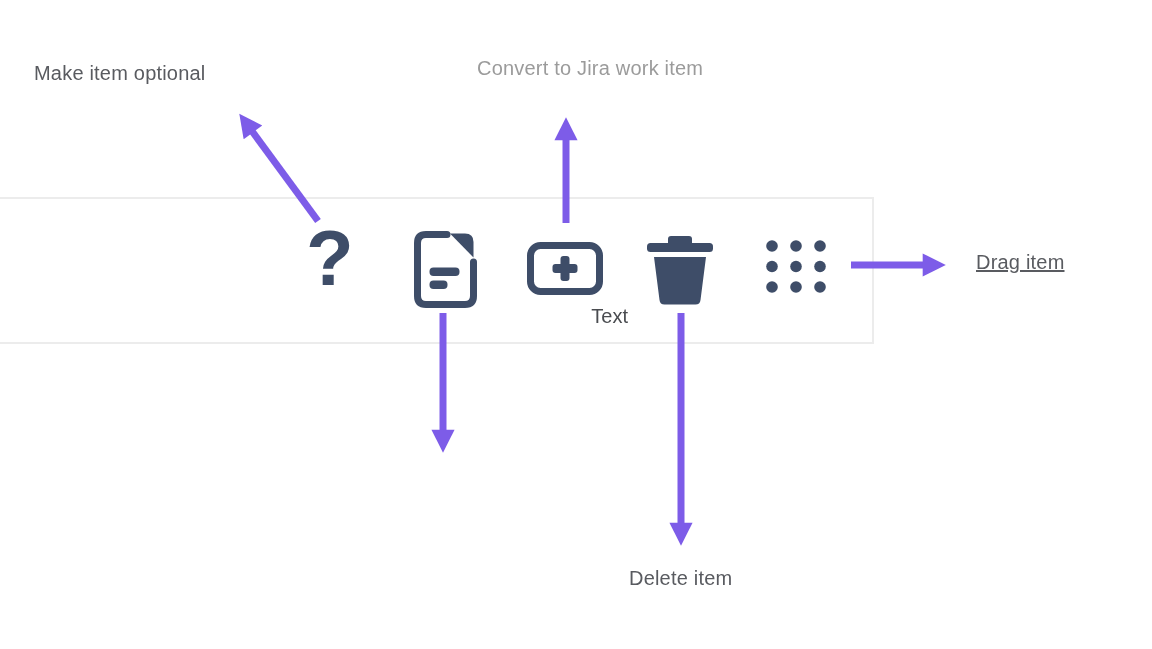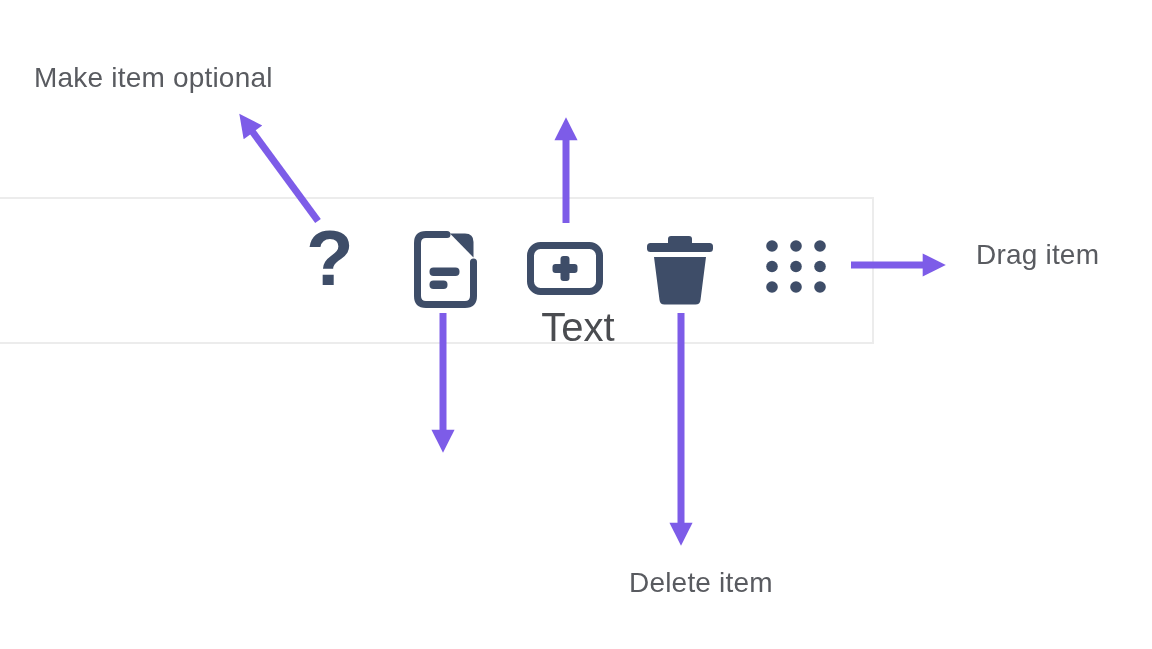--- a/index.html
+++ b/index.html
@@ -15,21 +15,21 @@
   html,body{background:var(--bg);}
   .stage{
     position:relative;
     width:1152px;height:649px;
     background:var(--bg);
     overflow:hidden;
     font-family:"Liberation Sans","DejaVu Sans",sans-serif;
   }
   .label{
     position:absolute;
-    font-size:28px;
+    font-size:20px;
     color:var(--label);
     white-space:nowrap;
     letter-spacing:0.2px;
   }
   .label.muted{color:var(--label-muted);}
   .toolbar{
     position:absolute;
     left:-4px;top:197px;
     width:878px;height:147px;
     background:#fff;
@@ -42,22 +42,22 @@
     font-size:78px;
     font-weight:700;
     line-height:1;
     color:var(--icon);
     font-family:"Liberation Sans","DejaVu Sans",sans-serif;
   }
   .caption{
     position:absolute;
     left:528px;top:305px;
     width:100px;
-    text-align:center;
-    font-size:40px;
+    text-align:right;
+    font-size:20px;
     color:var(--caption);
   }
   svg.arrows{
     position:absolute;left:0;top:0;
     pointer-events:none;
   }
   svg.arrows line{stroke:var(--arrow);stroke-width:7;}
   #arrowhead path{fill:var(--arrow);}
   .ic{fill:var(--icon);}
   .ic-stroke{fill:none;stroke:var(--icon);stroke-width:7;stroke-linejoin:round;stroke-linecap:round;}
@@ -106,25 +106,26 @@
         <circle class="ic" cx="30" cy="26.5" r="5.8"></circle>
         <circle class="ic" cx="54" cy="26.5" r="5.8"></circle>
       <circle class="ic" cx="6" cy="47" r="5.8"></circle>
         <circle class="ic" cx="30" cy="47" r="5.8"></circle>
         <circle class="ic" cx="54" cy="47" r="5.8"></circle>
     </svg>
   </button>
 
   <div class="label" style="left:34px;top:62px;">Make item optional</div>
 
+  <div class="label muted" style="left:477px;top:57px;">Convert to Jira work item</div>
 
 
   <div class="label" style="left:629px;top:567px;">Delete item</div>
 
-  <div class="label" style="left:976px;top:239px;">Drag item</div>
+  <div class="label" style="left:976px;top:251px;text-decoration:underline;">Drag item</div>
 
   <svg class="arrows" width="1152" height="649" viewBox="0 0 1152 649">
     <defs>
       <marker id="arrowhead" viewBox="0 0 10 10" refX="1" refY="5" markerWidth="3.6" markerHeight="3.3" orient="auto">
         <path d="M0 0 L10 5 L0 10 Z"></path>
       </marker>
     </defs>
     <line x1="318" y1="221" x2="251.6" y2="130.5" marker-end="url(#arrowhead)"></line>
     <line x1="566" y1="223" x2="566" y2="138" marker-end="url(#arrowhead)"></line>
     <line x1="443" y1="313" x2="443" y2="432" marker-end="url(#arrowhead)"></line>

